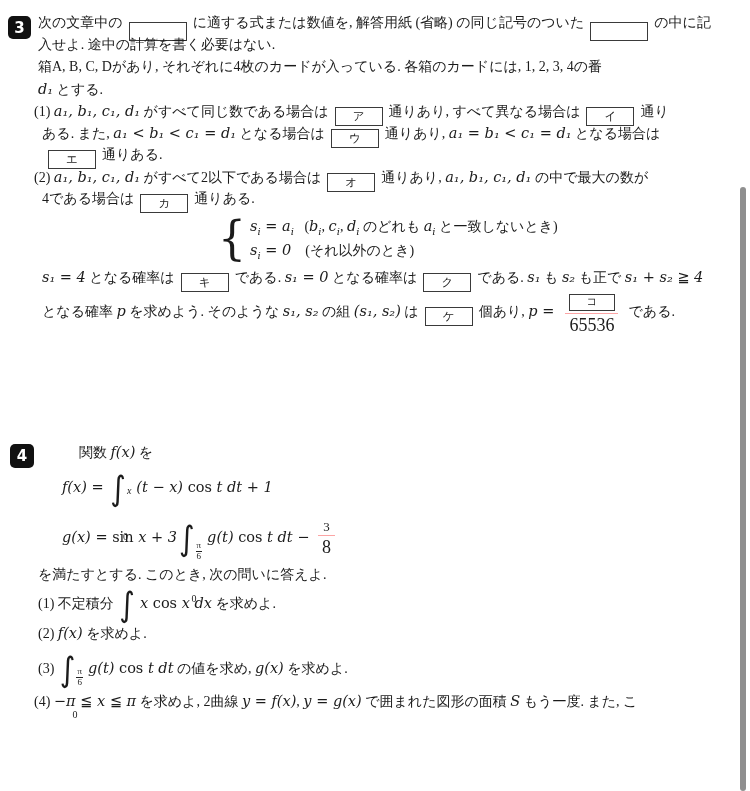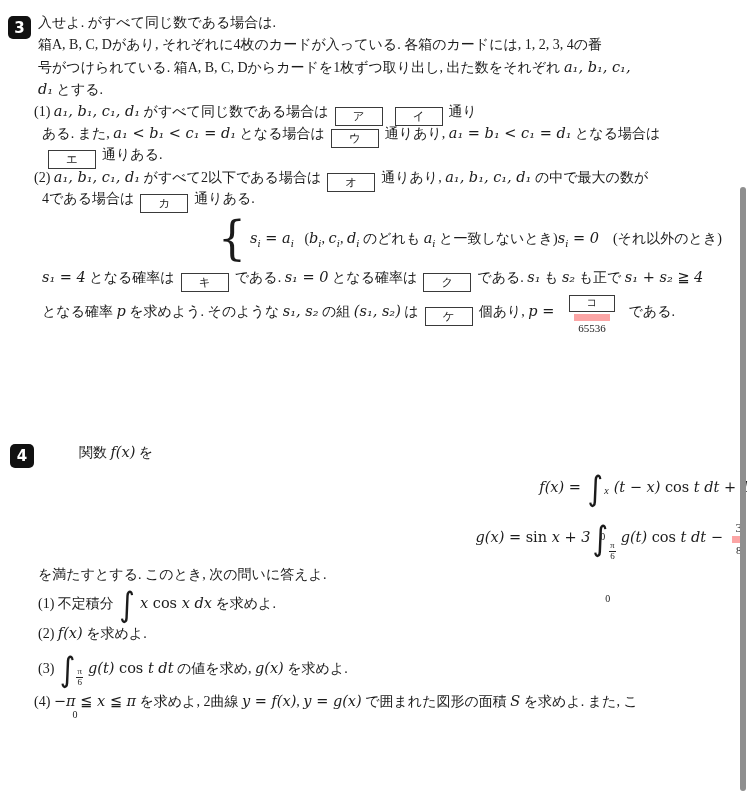--- a/index.html
+++ b/index.html
@@ -47,57 +47,57 @@
   .intsup{align-self:flex-start;margin-top:-3px;}
   .intsub{align-self:flex-start;margin-left:-4px;margin-bottom:-3px;font-style:normal;}
   .minifrac{display:inline-flex;flex-direction:column;align-items:center;line-height:1.1;font-size:9px;font-style:normal;}
   .minifrac .mfd{border-top:1px solid #222;padding:0 1px;}
   
   .frac{
     display:inline-flex;flex-direction:column;align-items:center;
     vertical-align:middle;margin:0 4px;line-height:1.2;
   }
   .fracnum{font-size:13px;padding:0 4px 1px;}
-  .fracden{border-top:7px solid #fca5a5;font-size:11px;padding:1px 4px 0;}
+  .fracden{border-top:1px solid #fca5a5;font-size:18px;padding:1px 4px 0;}
   .frac .abox{min-width:44px;height:15px;margin:1px 2px;}
   .frac .abox .abox-label{font-size:10.5px;}
   
   .system{display:flex;align-items:center;margin:3px 0 3px 180px;height:50px;}
   .brace{
     font-family:"DejaVu Serif",serif;font-size:44px;font-weight:400;
     line-height:1;transform:scaleY(1.08);margin-right:4px;
   }
-  .sysrows{display:flex;flex-direction:row;}
+  .sysrows{display:flex;flex-direction:column;}
   .sysrow{height:24px;line-height:24px;white-space:pre;font-size:14px;}
   
   .tall-frac{height:46px;line-height:46px;}
-  .formula{text-align:right;padding-left:24px;}
+  .formula{text-align:left;padding-left:24px;}
   .f-f{height:46px;line-height:46px;}
   .f-g{height:54px;line-height:54px;}
   .q-tall{height:34px;line-height:34px;}
   .q-tall2{height:44px;line-height:44px;}
   .q-mid{height:26px;line-height:26px;}
   
   .scrollbar{
     position:absolute;right:4px;top:187px;width:6px;height:604px;border-radius:3px;
   }
 </style>
 </head>
 <body>
 
 <div class="page">
 
   <section class="problem problem3">
     <div class="badge" style="background: rgb(17, 17, 17); color: rgb(255, 255, 255);">3</div>
     <div class="content">
-      <div class="line"><span class="jp">入せよ. がすべて同じ数である場合は.</span></div>
+      <div class="line"><span class="jp">次の文章中の</span><span class="abox" style="min-width: 56px;"><span class="abox-label"></span></span><span class="jp">に適する式または数値を, 解答用紙 (省略) の同じ記号のついた</span><span class="abox" style="min-width: 56px;"><span class="abox-label"></span></span><span class="jp">の中に記</span></div>
+      <div class="line"><span class="jp">入せよ. 途中の計算を書く必要はない.</span></div>
       <div class="line"><span class="jp">箱A, B, C, Dがあり, それぞれに4枚のカードが入っている. 各箱のカードには, 1, 2, 3, 4の番</span></div>
-      <div class="line"><span class="jp">号がつけられている. 箱A, B, C, Dからカードを1枚ずつ取り出し, 出た数をそれぞれ </span><span class="mi">a₁, b₁, c₁,</span></div>
       <div class="line"><span class="mi">d₁</span><span class="jp"> とする.</span></div>
-      <div class="line l-item"><span class="jp">(1) </span><span class="mi">a₁, b₁, c₁, d₁</span><span class="jp"> がすべて同じ数である場合は</span><span class="abox"><span class="abox-label">ア</span></span><span class="abox"><span class="abox-label">イ</span></span><span class="jp">通り</span></div>
+      <div class="line l-item"><span class="jp">(1) </span><span class="mi">a₁, b₁, c₁, d₁</span><span class="jp"> がすべて同じ数である場合は</span><span class="abox"><span class="abox-label">ア</span></span><span class="jp">通りあり, すべて異なる場合は</span><span class="abox"><span class="abox-label">イ</span></span><span class="jp">通り</span></div>
       <div class="line l-cont"><span class="jp">ある. また, </span><span class="mi">a₁ &lt; b₁ &lt; c₁ = d₁</span><span class="jp"> となる場合は</span><span class="abox"><span class="abox-label">ウ</span></span><span class="jp">通りあり, </span><span class="mi">a₁ = b₁ &lt; c₁ = d₁</span><span class="jp"> となる場合は</span></div>
       <div class="line l-cont"><span class="abox"><span class="abox-label">エ</span></span><span class="jp">通りある.</span></div>
       <div class="line l-item"><span class="jp">(2) </span><span class="mi">a₁, b₁, c₁, d₁</span><span class="jp"> がすべて2以下である場合は</span><span class="abox"><span class="abox-label">オ</span></span><span class="jp">通りあり, </span><span class="mi">a₁, b₁, c₁, d₁</span><span class="jp"> の中で最大の数が</span></div>
       <div class="line l-cont"><span class="jp">4である場合は</span><span class="abox"><span class="abox-label">カ</span></span><span class="jp">通りある.</span></div>
       <div class="system">
         <span class="brace">{</span>
         <div class="sysrows">
           <div class="sysrow"><span class="mi">s<sub class="msub">i</sub></span><span class="mi"> = </span><span class="mi">a<sub class="msub">i</sub></span><span class="jp">   (</span><span class="mi">b<sub class="msub">i</sub></span><span class="jp">, </span><span class="mi">c<sub class="msub">i</sub></span><span class="jp">, </span><span class="mi">d<sub class="msub">i</sub></span><span class="jp"> のどれも </span><span class="mi">a<sub class="msub">i</sub></span><span class="jp"> と一致しないとき)</span></div>
           <div class="sysrow"><span class="mi">s<sub class="msub">i</sub></span><span class="mi"> = 0</span><span class="jp">    (それ以外のとき)</span></div>
         </div>
@@ -110,18 +110,18 @@
   <section class="problem problem4">
     <div class="badge" style="background: rgb(17, 17, 17); color: rgb(255, 255, 255);">4</div>
     <div class="content">
       <div class="line l-head"><span class="jp">関数 </span><span class="mi">f(x)</span><span class="jp"> を</span></div>
       <div class="line formula f-f"><span class="mi">f(x) = </span><span class="intwrap"><span class="intglyph">∫</span><span class="intlims"><span class="intsup">x</span><span class="intsub">0</span></span></span><span class="mi">(t − x) </span><span class="mn">cos</span><span class="mi"> t dt + 1</span></div>
       <div class="line formula f-g"><span class="mi">g(x) = </span><span class="mn">sin</span><span class="mi"> x + 3</span><span class="intwrap"><span class="intglyph">∫</span><span class="intlims"><span class="intsup"><span class="minifrac"><span class="mfn">π</span><span class="mfd">6</span></span></span><span class="intsub">0</span></span></span><span class="mi">g(t) </span><span class="mn">cos</span><span class="mi"> t dt − </span><span class="frac"><span class="fracnum">3</span><span class="fracden">8</span></span></div>
       <div class="line"><span class="jp">を満たすとする. このとき, 次の問いに答えよ.</span></div>
       <div class="line q-tall"><span class="jp">(1) 不定積分 </span><span class="intwrap"><span class="intglyph">∫</span></span><span class="mi">x </span><span class="mn">cos</span><span class="mi"> x dx</span><span class="jp"> を求めよ.</span></div>
       <div class="line q-mid"><span class="jp">(2) </span><span class="mi">f(x)</span><span class="jp"> を求めよ.</span></div>
       <div class="line q-tall2"><span class="jp">(3) </span><span class="intwrap"><span class="intglyph">∫</span><span class="intlims"><span class="intsup"><span class="minifrac"><span class="mfn">π</span><span class="mfd">6</span></span></span><span class="intsub">0</span></span></span><span class="mi">g(t) </span><span class="mn">cos</span><span class="mi"> t dt</span><span class="jp"> の値を求め, </span><span class="mi">g(x)</span><span class="jp"> を求めよ.</span></div>
-      <div class="line l-item"><span class="jp">(4) </span><span class="mi">−π ≦ x ≦ π</span><span class="jp"> を求めよ, 2曲線 </span><span class="mi">y = f(x)</span><span class="jp">, </span><span class="mi">y = g(x)</span><span class="jp"> で囲まれた図形の面積 </span><span class="mi">S</span><span class="jp"> を求めよ. また, こ</span></div>
+      <div class="line l-item"><span class="jp">(4) </span><span class="mi">−π ≦ x ≦ π</span><span class="jp"> を求めよ, 2曲線 </span><span class="mi">y = f(x)</span><span class="jp">, </span><span class="mi">y = g(x)</span><span class="jp"> で囲まれた図形の面積 </span><span class="mi">S</span><span class="jp"> もう一度. また, こ</span></div>
     </div>
   </section>
 
   <div class="scrollbar" style="background: rgb(143, 143, 143);"></div>
 </div>
 
 </body></html>

